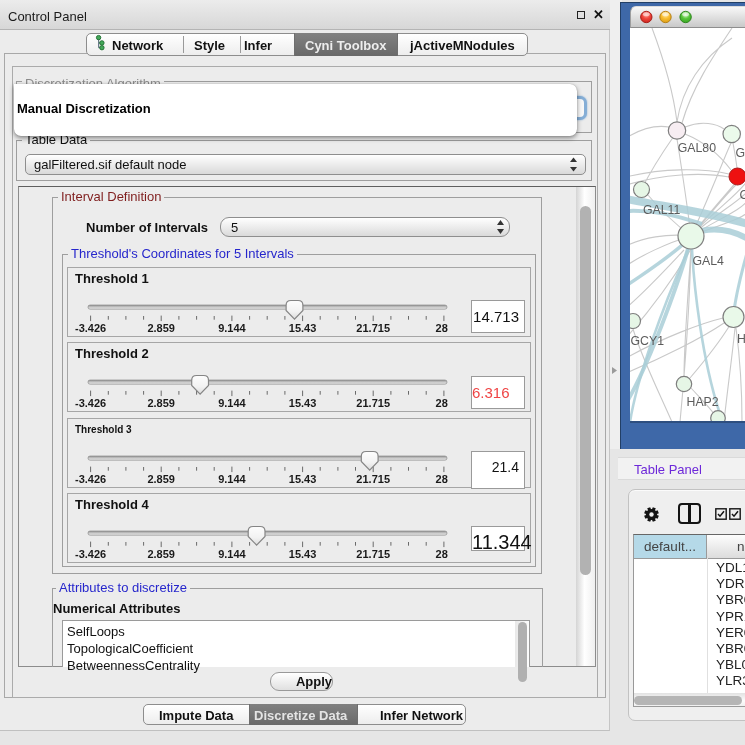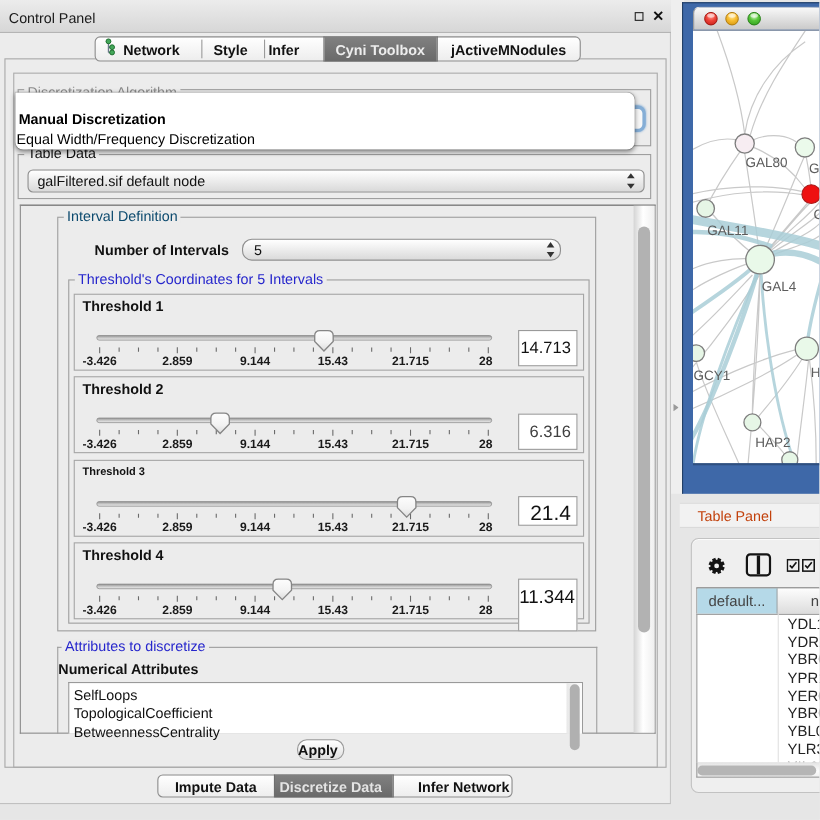--- a/index.html
+++ b/index.html
@@ -39,21 +39,21 @@
 <div class="abs" style="left:25px;top:154px;width:561px;height:21px;background:linear-gradient(#ffffff,#d9d9d9);border:1px solid #8e8e8e;border-radius:5px;"></div>
 <div class="abs" style="left:34px;top:157px;font-size:13px;color:#111;">galFiltered.sif default node</div>
 <svg class="abs" style="left:569px;top:157px;" width="9" height="15" viewBox="0 0 9 15">
   <path d="M4.5 0.5 L8 5 L1 5 Z" fill="#333"></path>
       <path d="M4.5 14.5 L8 10 L1 10 Z" fill="#333"></path>
 </svg>
 <div class="abs" style="left:18px;top:186px;width:578px;height:481px;border:1px solid #8c8c8c;border-top:1px solid #5f5f5f;"></div>
 <div class="abs" style="left:576px;top:187px;width:19px;height:479px;background:linear-gradient(90deg,#d4d4d4,#ffffff 45%,#efefef);"></div>
 <div class="abs" style="left:580px;top:206px;width:11px;height:369px;background:#b2b2b2;border-radius:6px;"></div>
 <div class="abs" style="left:52px;top:197px;width:490px;height:377px;border:1px solid #9e9e9e;"></div>
-<div class="gtitle" style="left:58px;top:190px;color:#0c4a6e;">Interval Definition</div>
+<div class="gtitle" style="left:58px;top:190px;color:#7f1d1d;">Interval Definition</div>
 <div class="abs" style="left:86px;top:220px;font-size:13px;font-weight:bold;color:#111;">Number of Intervals</div>
 <div class="abs" style="left:220px;top:217px;width:290px;height:20px;background:linear-gradient(#ffffff,#dadada);border:1px solid #8e8e8e;border-radius:9px;"></div>
 <div class="abs" style="left:231px;top:220px;font-size:13px;color:#111;">5</div>
 <svg class="abs" style="left:496px;top:219px;" width="9" height="16" viewBox="0 0 9 16">
   <path d="M4.5 1 L8 6 L1 6 Z" fill="#333"></path>
       <path d="M4.5 15 L8 10 L1 10 Z" fill="#333"></path>
 </svg>
 <div class="abs" style="left:62px;top:254px;width:474px;height:313px;border:1px solid #9e9e9e;"></div>
 <div class="gtitle" style="left:68px;top:247px;color:#2626cc;">Threshold's Coordinates for 5 Intervals</div>
 <div class="abs" style="left:67px;top:267px;width:464px;height:70px;border:1px solid #a6a6a6;"></div>
@@ -100,21 +100,21 @@
       <rect x="18" y="8" width="359" height="4.2" rx="2.1" fill="url(#trk2)" stroke="#8d8d8d" stroke-width="0.7"></rect>
       <path d="M20.6 18.6 L20.6 24.1 M91.2 18.6 L91.2 24.1 M161.9 18.6 L161.9 24.1 M232.6 18.6 L232.6 24.1 M303.2 18.6 L303.2 24.1 M373.9 18.6 L373.9 24.1 M38.3 19 L38.3 22.7 M55.9 19 L55.9 22.7 M73.6 19 L73.6 22.7 M108.9 19 L108.9 22.7 M126.6 19 L126.6 22.7 M144.2 19 L144.2 22.7 M179.6 19 L179.6 22.7 M197.2 19 L197.2 22.7 M214.9 19 L214.9 22.7 M250.2 19 L250.2 22.7 M267.9 19 L267.9 22.7 M285.5 19 L285.5 22.7 M320.9 19 L320.9 22.7 M338.5 19 L338.5 22.7 M356.2 19 L356.2 22.7" stroke="#6a6a6a" stroke-width="1"></path>
       <path d="M121.7 8.3 q0 -4.8 4.8 -4.8 l7.2 0 q4.8 0 4.8 4.8 l0 5.2 l-8.4 8.6 l-8.4 -8.6 z" fill="url(#th2)" stroke="#858585" stroke-width="1.2"></path>
       <text x="20.6" y="35" font-size="11px" font-weight="bold" fill="#1a1a1a" text-anchor="middle" font-family="Liberation Sans">-3.426</text>
       <text x="91.2" y="35" font-size="11px" font-weight="bold" fill="#1a1a1a" text-anchor="middle" font-family="Liberation Sans">2.859</text>
       <text x="161.9" y="35" font-size="11px" font-weight="bold" fill="#1a1a1a" text-anchor="middle" font-family="Liberation Sans">9.144</text>
       <text x="232.6" y="35" font-size="11px" font-weight="bold" fill="#1a1a1a" text-anchor="middle" font-family="Liberation Sans">15.43</text>
       <text x="303.2" y="35" font-size="11px" font-weight="bold" fill="#1a1a1a" text-anchor="middle" font-family="Liberation Sans">21.715</text>
       <text x="371.7" y="35" font-size="11px" font-weight="bold" fill="#1a1a1a" text-anchor="middle" font-family="Liberation Sans">28</text>
     </svg>
-<div class="abs" style="left:471px;top:376px;width:54px;height:33px;background:#fff;border:1px solid #9a9a9a;font-size:15px;color:#404040;text-align:right;line-height:31px;padding-right:5px;">6.316</div>
+<div class="abs" style="left:471px;top:376px;width:54px;height:33px;background:#fff;border:1px solid #9a9a9a;font-size:15px;color:#ef4444;text-align:right;line-height:31px;padding-right:15px;">6.316</div>
 <div class="abs" style="left:67px;top:418px;width:464px;height:70px;border:1px solid #a6a6a6;"></div>
 <div class="abs" style="left:75px;top:422px;font-size:10px;font-weight:bold;color:#111;line-height:15px;">Threshold 3</div>
 <svg class="abs" style="left:70px;top:448px;" width="390" height="40" viewBox="0 0 390 40">
       <defs>
         <linearGradient id="trk3" x1="0" y1="0" x2="0" y2="1">
           <stop offset="0" stop-color="#8f8f8f"></stop>
           <stop offset="0.45" stop-color="#c2c2c2"></stop>
           <stop offset="1" stop-color="#efefef"></stop>
         </linearGradient>
         <linearGradient id="th3" x1="0" y1="0" x2="0" y2="1">
@@ -126,21 +126,21 @@
       <rect x="18" y="8" width="359" height="4.2" rx="2.1" fill="url(#trk3)" stroke="#8d8d8d" stroke-width="0.7"></rect>
       <path d="M20.6 18.6 L20.6 24.1 M91.2 18.6 L91.2 24.1 M161.9 18.6 L161.9 24.1 M232.6 18.6 L232.6 24.1 M303.2 18.6 L303.2 24.1 M373.9 18.6 L373.9 24.1 M38.3 19 L38.3 22.7 M55.9 19 L55.9 22.7 M73.6 19 L73.6 22.7 M108.9 19 L108.9 22.7 M126.6 19 L126.6 22.7 M144.2 19 L144.2 22.7 M179.6 19 L179.6 22.7 M197.2 19 L197.2 22.7 M214.9 19 L214.9 22.7 M250.2 19 L250.2 22.7 M267.9 19 L267.9 22.7 M285.5 19 L285.5 22.7 M320.9 19 L320.9 22.7 M338.5 19 L338.5 22.7 M356.2 19 L356.2 22.7" stroke="#6a6a6a" stroke-width="1"></path>
       <path d="M291.3 8.3 q0 -4.8 4.8 -4.8 l7.2 0 q4.8 0 4.8 4.8 l0 5.2 l-8.4 8.6 l-8.4 -8.6 z" fill="url(#th3)" stroke="#858585" stroke-width="1.2"></path>
       <text x="20.6" y="35" font-size="11px" font-weight="bold" fill="#1a1a1a" text-anchor="middle" font-family="Liberation Sans">-3.426</text>
       <text x="91.2" y="35" font-size="11px" font-weight="bold" fill="#1a1a1a" text-anchor="middle" font-family="Liberation Sans">2.859</text>
       <text x="161.9" y="35" font-size="11px" font-weight="bold" fill="#1a1a1a" text-anchor="middle" font-family="Liberation Sans">9.144</text>
       <text x="232.6" y="35" font-size="11px" font-weight="bold" fill="#1a1a1a" text-anchor="middle" font-family="Liberation Sans">15.43</text>
       <text x="303.2" y="35" font-size="11px" font-weight="bold" fill="#1a1a1a" text-anchor="middle" font-family="Liberation Sans">21.715</text>
       <text x="371.7" y="35" font-size="11px" font-weight="bold" fill="#1a1a1a" text-anchor="middle" font-family="Liberation Sans">28</text>
     </svg>
-<div class="abs" style="left:471px;top:451px;width:54px;height:27px;background:#fff;border:1px solid #9a9a9a;font-size:19px;color:#111;text-align:right;line-height:31px;padding-right:5px;">21.4</div>
+<div class="abs" style="left:471px;top:451px;width:54px;height:38px;background:#fff;border:1px solid #9a9a9a;font-size:14px;color:#111;text-align:right;line-height:31px;padding-right:5px;">21.4</div>
 <div class="abs" style="left:67px;top:493px;width:464px;height:70px;border:1px solid #a6a6a6;"></div>
 <div class="abs" style="left:75px;top:497px;font-size:13px;font-weight:bold;color:#111;line-height:15px;">Threshold 4</div>
 <svg class="abs" style="left:70px;top:523px;" width="390" height="40" viewBox="0 0 390 40">
       <defs>
         <linearGradient id="trk4" x1="0" y1="0" x2="0" y2="1">
           <stop offset="0" stop-color="#8f8f8f"></stop>
           <stop offset="0.45" stop-color="#c2c2c2"></stop>
           <stop offset="1" stop-color="#efefef"></stop>
         </linearGradient>
         <linearGradient id="th4" x1="0" y1="0" x2="0" y2="1">
@@ -152,29 +152,29 @@
       <rect x="18" y="8" width="359" height="4.2" rx="2.1" fill="url(#trk4)" stroke="#8d8d8d" stroke-width="0.7"></rect>
       <path d="M20.6 18.6 L20.6 24.1 M91.2 18.6 L91.2 24.1 M161.9 18.6 L161.9 24.1 M232.6 18.6 L232.6 24.1 M303.2 18.6 L303.2 24.1 M373.9 18.6 L373.9 24.1 M38.3 19 L38.3 22.7 M55.9 19 L55.9 22.7 M73.6 19 L73.6 22.7 M108.9 19 L108.9 22.7 M126.6 19 L126.6 22.7 M144.2 19 L144.2 22.7 M179.6 19 L179.6 22.7 M197.2 19 L197.2 22.7 M214.9 19 L214.9 22.7 M250.2 19 L250.2 22.7 M267.9 19 L267.9 22.7 M285.5 19 L285.5 22.7 M320.9 19 L320.9 22.7 M338.5 19 L338.5 22.7 M356.2 19 L356.2 22.7" stroke="#6a6a6a" stroke-width="1"></path>
       <path d="M178.2 8.3 q0 -4.8 4.8 -4.8 l7.2 0 q4.8 0 4.8 4.8 l0 5.2 l-8.4 8.6 l-8.4 -8.6 z" fill="url(#th4)" stroke="#858585" stroke-width="1.2"></path>
       <text x="20.6" y="35" font-size="11px" font-weight="bold" fill="#1a1a1a" text-anchor="middle" font-family="Liberation Sans">-3.426</text>
       <text x="91.2" y="35" font-size="11px" font-weight="bold" fill="#1a1a1a" text-anchor="middle" font-family="Liberation Sans">2.859</text>
       <text x="161.9" y="35" font-size="11px" font-weight="bold" fill="#1a1a1a" text-anchor="middle" font-family="Liberation Sans">9.144</text>
       <text x="232.6" y="35" font-size="11px" font-weight="bold" fill="#1a1a1a" text-anchor="middle" font-family="Liberation Sans">15.43</text>
       <text x="303.2" y="35" font-size="11px" font-weight="bold" fill="#1a1a1a" text-anchor="middle" font-family="Liberation Sans">21.715</text>
       <text x="371.7" y="35" font-size="11px" font-weight="bold" fill="#1a1a1a" text-anchor="middle" font-family="Liberation Sans">28</text>
     </svg>
-<div class="abs" style="left:471px;top:526px;width:54px;height:48px;background:#fff;border:1px solid #9a9a9a;font-size:17px;color:#111;text-align:right;line-height:31px;padding-right:5px;">11.344</div>
+<div class="abs" style="left:471px;top:526px;width:54px;height:25px;background:#fff;border:1px solid #9a9a9a;font-size:20px;color:#111;text-align:right;line-height:31px;padding-right:5px;">11.344</div>
 <div class="abs" style="left:52px;top:588px;width:491px;height:79px;border:1px solid #9e9e9e;border-bottom:none;"></div>
 <div class="gtitle" style="left:56px;top:581px;color:#2626cc;">Attributes to discretize</div>
 <div class="abs" style="left:53px;top:601px;font-size:13px;font-weight:bold;color:#111;">Numerical Attributes</div>
 <div class="abs" style="left:62px;top:620px;width:468px;height:47px;background:#ffffff;border:1px solid #9a9a9a;border-bottom:none;"></div>
 <div class="abs" style="left:515px;top:621px;width:14px;height:46px;background:linear-gradient(90deg,#e8e8e8,#fdfdfd);"></div>
 <div class="abs" style="left:518px;top:622px;width:9px;height:60px;background:#b0b0b0;border-radius:5px;"></div>
 <div class="abs" style="left:67px;top:623px;font-size:13px;color:#111;line-height:17px;">SelfLoops<br>TopologicalCoefficient<br>BetweennessCentrality</div>
-<div class="abs" style="left:270px;top:672px;width:43px;height:19px;background:linear-gradient(#ffffff,#e0e0e0);border:1px solid #999;border-radius:9px;text-align:left;font-size:13px;font-weight:bold;color:#111;line-height:17px;">Apply</div>
+<div class="abs" style="left:270px;top:672px;width:63px;height:19px;background:linear-gradient(#ffffff,#e0e0e0);border:1px solid #999;border-radius:9px;text-align:right;font-size:13px;font-weight:bold;color:#111;line-height:17px;">Apply</div>
 <div class="abs" style="left:143px;top:704px;width:323px;height:21px;background:linear-gradient(#ffffff,#ededed);border:1px solid #8d8d8d;border-radius:5px;"></div>
 <div class="abs" style="left:249px;top:704px;width:109px;height:21px;background:linear-gradient(#818181,#696969);border-left:1px solid #6e6e6e;border-right:1px solid #6e6e6e;"></div>
 <div class="abs" style="left:159px;top:708px;font-size:13px;font-weight:bold;color:#111;">Impute Data</div>
 <div class="abs" style="left:254px;top:708px;font-size:13px;font-weight:bold;color:#e4e4e4;">Discretize Data</div>
 <div class="abs" style="left:369px;top:708px;font-size:13px;font-weight:bold;color:#111;margin-left:11px;">Infer Network</div>
 <div class="abs" style="left:612px;top:367px;width:5px;height:7px;background:#9a9a9a;clip-path:polygon(0 0,100% 50%,0 100%);"></div>
 <div class="abs" style="left:620px;top:2px;width:125px;height:447px;background:#3e68a8;border-top:1px solid #223f66;border-left:1px solid #223f66;"></div>
 <div class="abs" style="left:630px;top:6px;width:115px;height:22px;background:linear-gradient(#f8f8f8,#c9c9c9);border-bottom:1px solid #8e8e8e;border-left:1px solid #9e9e9e;border-top:1px solid #dcdcdc;border-top-left-radius:6px;"></div>
 <svg class="abs" style="left:638px;top:9px;" width="56" height="16" viewBox="0 0 56 16">
       <defs>
@@ -225,21 +225,21 @@
       <text x="109.5" y="171" font-size="12.3" fill="#5c5c5c" font-family="Liberation Sans">CY</text>
       <text x="13" y="186" font-size="12.3" fill="#5c5c5c" font-family="Liberation Sans">GAL11</text>
       <text x="62.5" y="236.5" font-size="12.3" fill="#5c5c5c" font-family="Liberation Sans">GAL4</text>
       <text x="0.5" y="317" font-size="12.3" fill="#5c5c5c" font-family="Liberation Sans">GCY1</text>
       <text x="107" y="315" font-size="12.3" fill="#5c5c5c" font-family="Liberation Sans">HI</text>
       <text x="56.5" y="378" font-size="12.3" fill="#5c5c5c" font-family="Liberation Sans">HAP2</text>
     </svg>
 <div class="abs" style="left:630px;top:421px;width:115px;height:2px;background:#2e4f80;"></div>
 <div class="abs" style="left:610px;top:449px;width:135px;height:296px;background:#e6e6e6;"></div>
 <div class="abs" style="left:618px;top:457px;width:127px;height:23px;background:#f2f2f2;border-top:1px solid #dadada;border-bottom:1px solid #dadada;"></div>
-<div class="abs" style="left:634px;top:462px;font-size:13px;color:#c2410c;">Table Panel</div>
+<div class="abs" style="left:634px;top:462px;font-size:13px;color:#6d28d9;">Table Panel</div>
 <div class="abs" style="left:628px;top:489px;width:130px;height:232px;background:#efefef;border:1px solid #c2c2c2;border-radius:7px;box-shadow:inset 0 1px 0 #fbfbfb;"></div>
 <svg class="abs" style="left:643px;top:506px;" width="17" height="17" viewBox="0 0 17 17">
       <g stroke="#141414" stroke-width="3.2">
         <line x1="15.24" y1="11.29" x2="1.76" y2="5.71"></line>
         <line x1="11.29" y1="15.24" x2="5.71" y2="1.76"></line>
         <line x1="5.71" y1="15.24" x2="11.29" y2="1.76"></line>
         <line x1="1.76" y1="11.29" x2="15.24" y2="5.71"></line>
       </g>
       <circle cx="8.5" cy="8.5" r="5.6" fill="#141414"></circle>
       <circle cx="8.5" cy="8.5" r="2.2" fill="#efefef"></circle>
@@ -258,14 +258,13 @@
 <div class="abs" style="left:634px;top:535px;width:73px;height:23px;background:#b5d9e8;border-right:1px solid #9a9a9a;text-align:center;font-size:13.5px;color:#444;line-height:23px;">default...</div>
 <div class="abs" style="left:707px;top:535px;width:38px;height:23px;background:linear-gradient(#fdfdfd,#dcdcdc);font-size:13.5px;color:#444;line-height:23px;padding-left:30px;">n</div>
 <div class="abs" style="left:633px;top:558px;width:112px;height:135px;background:#ffffff;border-left:1px solid #999;border-top:1px solid #9a9a9a;"></div>
 <div class="abs" style="left:707px;top:558px;width:1px;height:135px;background:#e0e0e0;"></div>
 <div class="abs" style="left:716px;top:560px;width:29px;height:133px;overflow:hidden;font-size:13.5px;color:#222;line-height:16.2px;white-space:nowrap;">YDL194W<br>YDR277C<br>YBR043C<br>YPR145W<br>YER054C<br>YBR045C<br>YBL079W<br>YLR345W<br>YIL052C</div>
 <div class="abs" style="left:633px;top:693px;width:112px;height:14px;background:linear-gradient(#e2e2e2,#fcfcfc 60%,#f0f0f0);border-left:1px solid #999;border-bottom:1px solid #9a9a9a;"></div>
 <div class="abs" style="left:634px;top:696px;width:108px;height:9px;background:#b5b5b5;border-radius:4.5px;"></div>
 
 <div class="abs" style="left:14px;top:84px;width:563px;height:52px;background:#ffffff;border-radius:0 7px 7px 7px;box-shadow:0 2px 5px rgba(0,0,0,0.45),0 0 1px rgba(0,0,0,0.3);"></div>
 <div class="abs" style="left:17px;top:101px;font-size:13px;font-weight:bold;color:#000;">Manual Discretization</div>
-<div class="abs" style="left:15px;top:119px;font-size:13px;color:#000;">Equal Width/Frequency Discretization</div>
 </div>
 
 </body></html>

